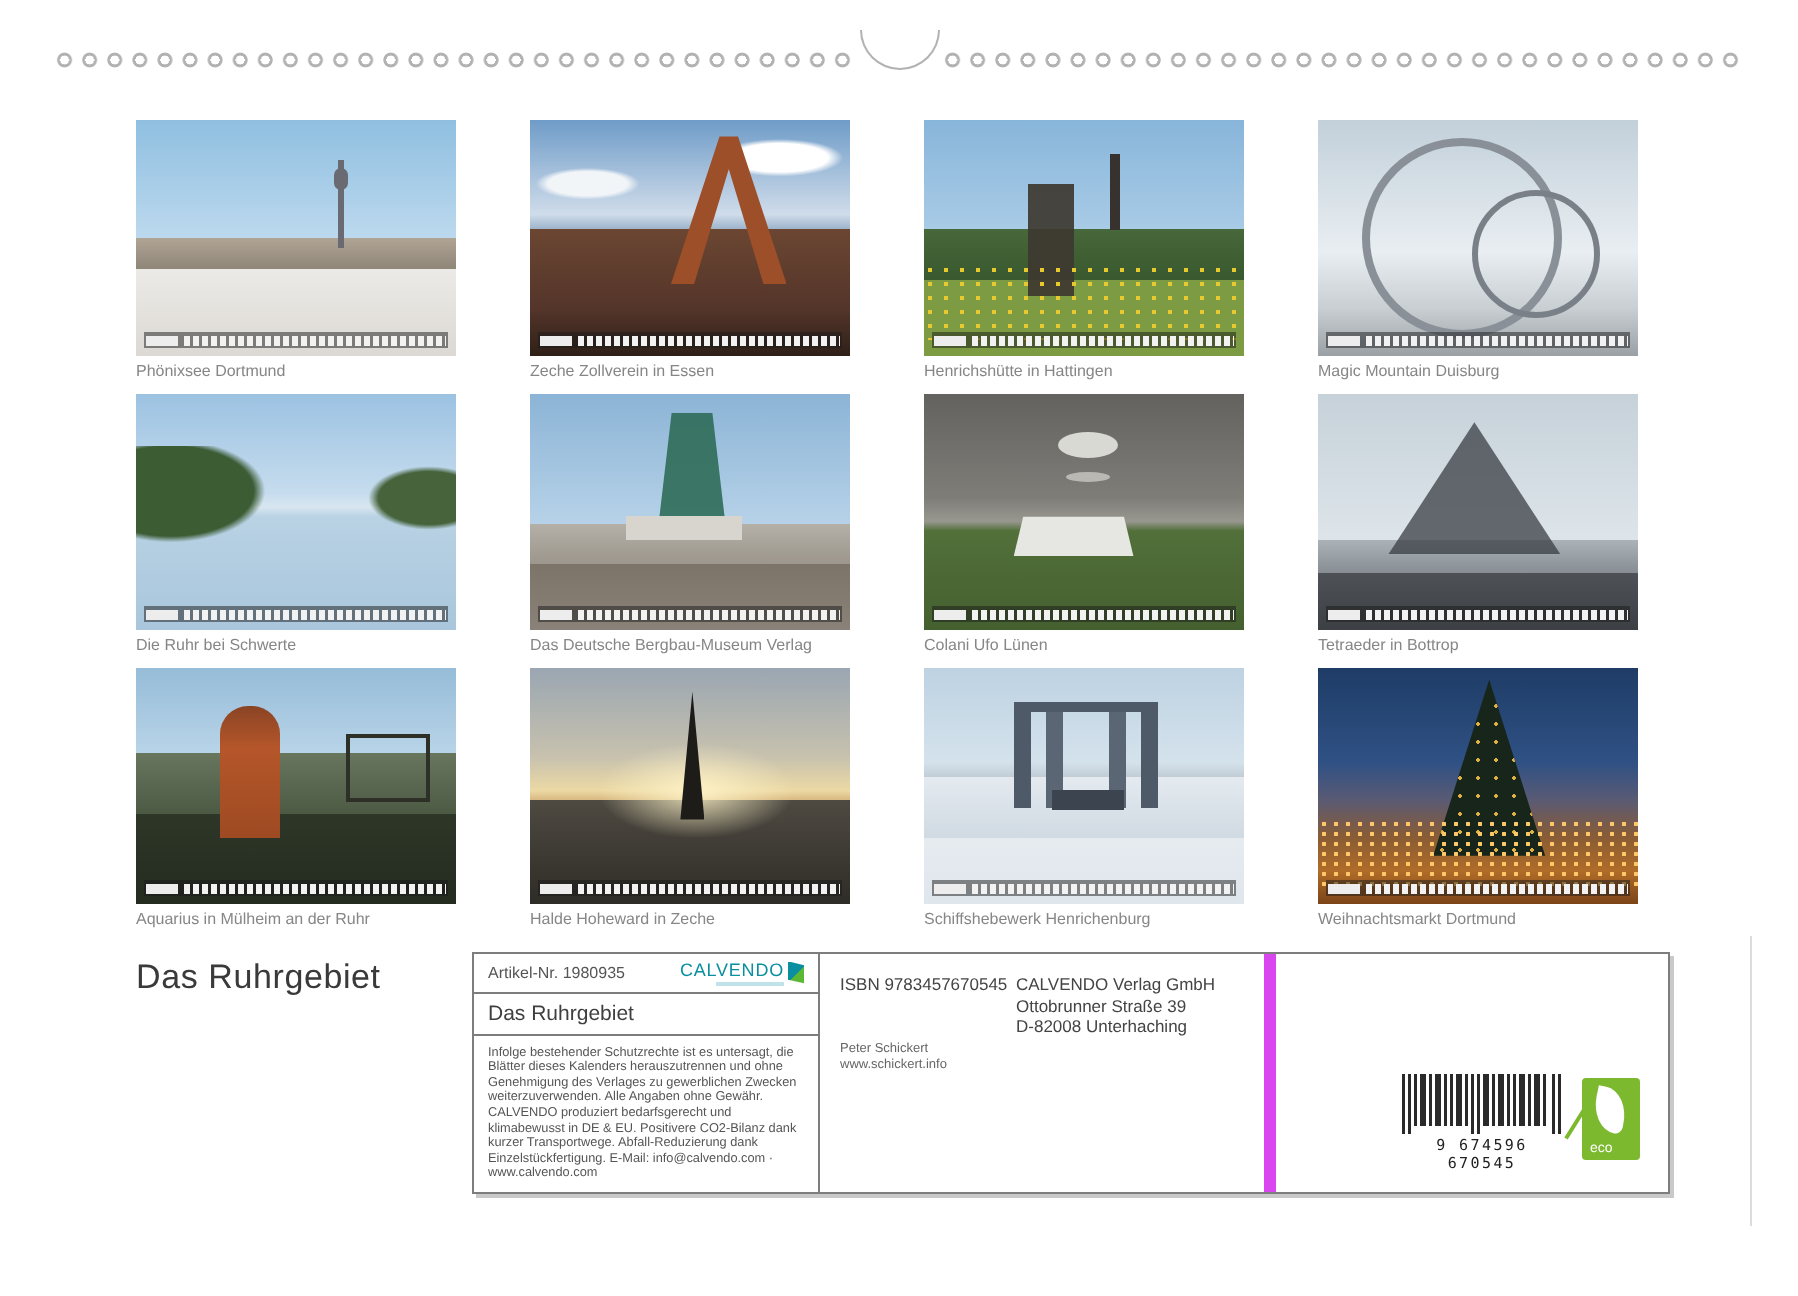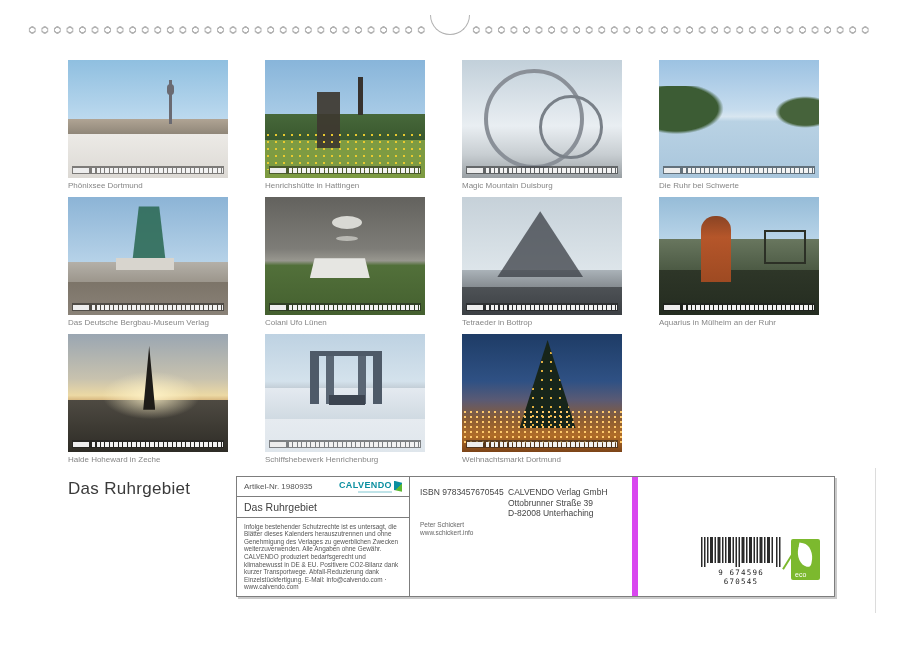--- a/index.html
+++ b/index.html
@@ -94,21 +94,21 @@
   
   .main-title{position:absolute;left:68px;top:479px;font-size:17px;color:#3a3a3a;letter-spacing:0.3px;}
 
   .infobox{position:absolute;left:236px;top:476px;width:597px;height:119px;
     border:1px solid #7d7d7d;box-shadow:2px 2px 0 #c9c9c9;display:flex;background:#fff;}
   .cell-left{width:172px;border-right:1px solid #7d7d7d;display:flex;flex-direction:column;}
   .row-art{height:29px;display:flex;align-items:center;justify-content:space-between;padding:0 7px;}
   .art-no{font-size:8px;color:#555;}
   .cv-logo{display:flex;align-items:flex-start;gap:2px;}
   .cv-text{display:flex;flex-direction:column;align-items:flex-end;}
-  .cv-name{font-size:9px;font-weight:bold;color:#0a8fa0;letter-spacing:0.4px;line-height:9px;text-align:right;}
+  .cv-name{font-size:9px;font-weight:normal;color:#0a8fa0;letter-spacing:0.4px;line-height:9px;text-align:right;}
   .cv-tag{width:34px;height:2px;background:#bfe3e8;margin-top:1px;}
   .cv-mark{width:8px;height:11px;background:linear-gradient(135deg,#0a8fa0 55%,#5cb832 55%);
     clip-path:polygon(0 0,100% 18%,100% 100%,0 84%);}
   .row-title{height:29px;border-top:1px solid #7d7d7d;display:flex;align-items:center;padding:0 7px;
     font-size:10.5px;color:#3f3f3f;}
   .row-legal{flex:1;border-top:1px solid #7d7d7d;padding:5px 7px;}
   .legal{font-size:6.4px;line-height:7.6px;color:#555;}
 
   .cell-mid{width:222px;border-right:6px solid #d946ef;position:relative;}
   .isbn{position:absolute;left:10px;top:10px;font-size:8.5px;color:#444;}
@@ -137,20 +137,27 @@
   <div class="hanger"></div>
 
   <div class="grid">
     <div class="tile">
       <div class="photo p1">
           <i class="a"></i>
           <i class="b"></i>
           <div class="calstrip"></div>
         </div>
       <div class="caption">Phönixsee Dortmund</div>
+    </div>
+    <div class="tile">
+      <div class="photo p2">
+          <i class="a"></i>
+          <div class="calstrip"></div>
+        </div>
+      <div class="caption">Zeche Zollverein in Essen</div>
     </div>
     <div class="tile">
       <div class="photo p3">
           <i class="a"></i>
           <i class="b"></i>
           <div class="calstrip"></div>
         </div>
       <div class="caption">Henrichshütte in Hattingen</div>
     </div>
     <div class="tile">

